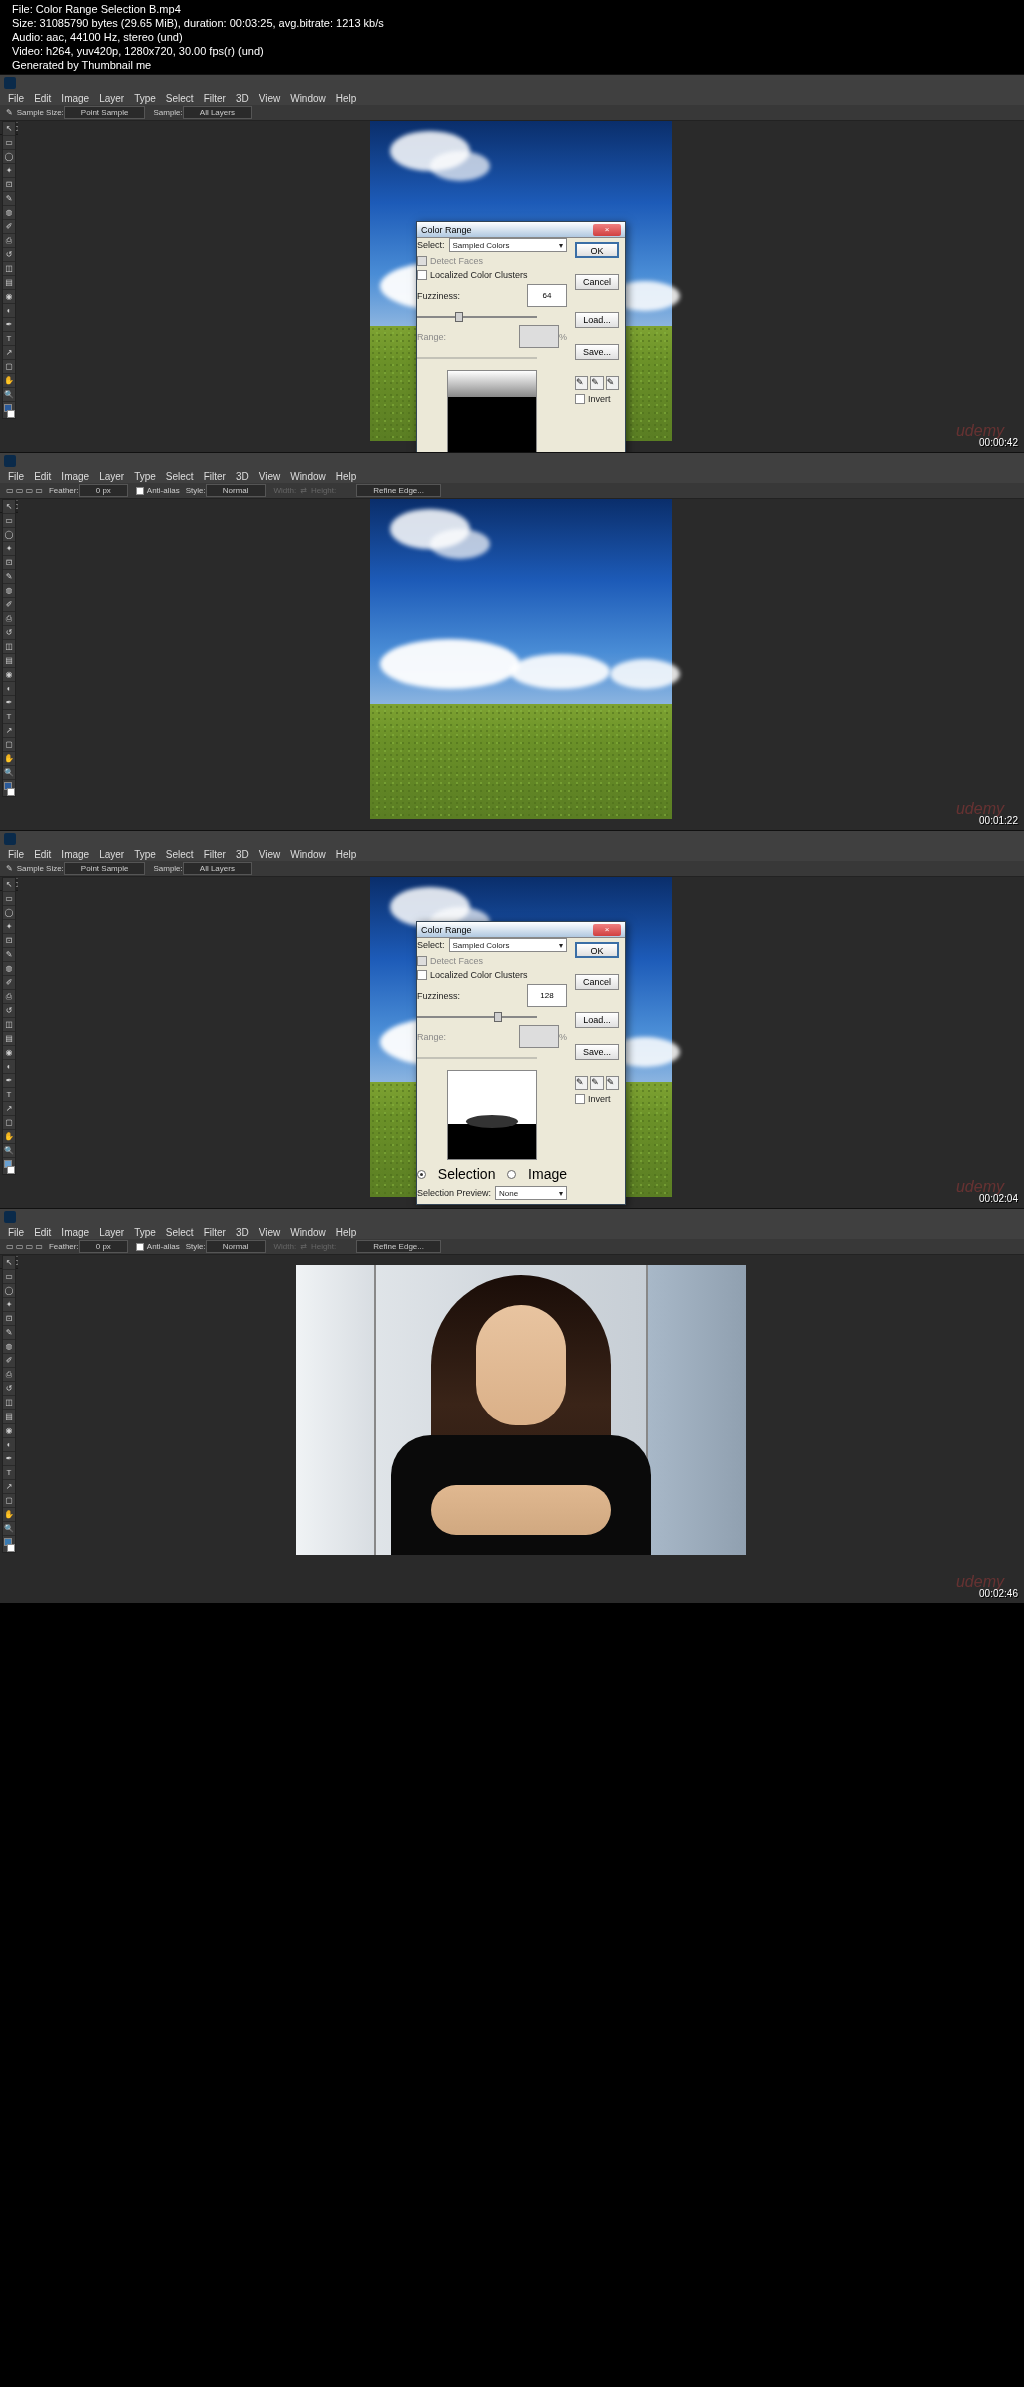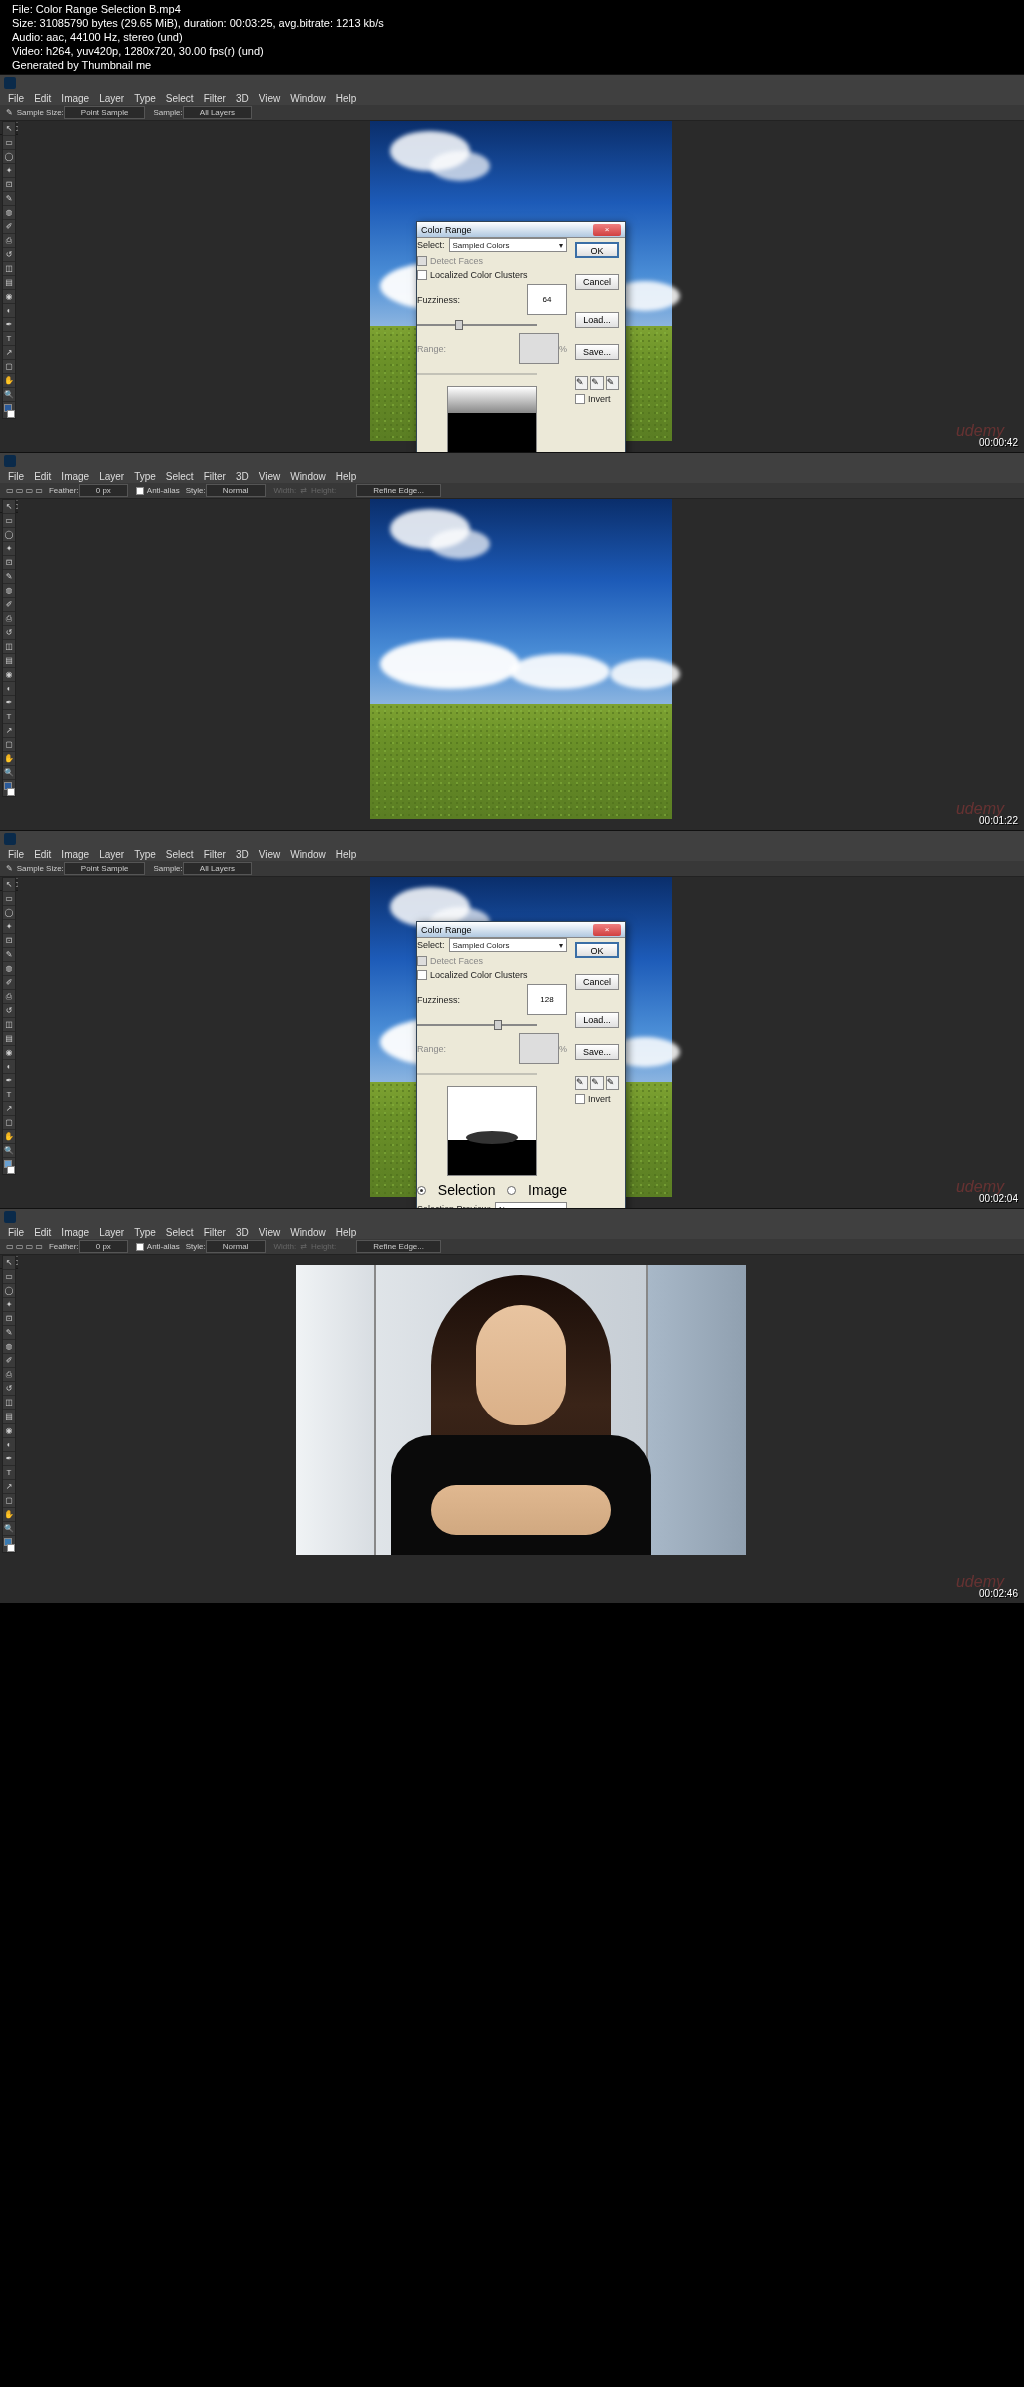--- a/index.html
+++ b/index.html
@@ -39,21 +39,21 @@
 .window-frame-left { position: absolute; left: 0; top: 0; width: 80px; height: 100%; background: linear-gradient(to right, #f0f3f5 0%, #d8dde2 100%); border-right: 2px solid #888; }
 .window-frame-right { position: absolute; right: 0; top: 0; width: 100px; height: 100%; background: linear-gradient(to right, #a8b8c8 0%, #90a0b0 100%); border-left: 2px solid #888; }
 .dialog { position: absolute; background: #ece9d8; border: 1px solid #345; box-shadow: 2px 2px 8px rgba(0,0,0,0.5); font-size: 9px; }
 .dialog-title { background: linear-gradient(to bottom, #fff 0%, #d8e4f0 50%, #b0c8e0 100%); height: 16px; display: flex; align-items: center; justify-content: space-between; padding: 0 4px; font-size: 9px; border-bottom: 1px solid #888; }
 .dialog-close { width: 28px; height: 12px; background: linear-gradient(to bottom, #f08080 0%, #d04040 100%); border-radius: 2px; color: #fff; text-align: center; font-size: 8px; line-height: 12px; }
 .dialog-body { }
 .dialog-row { display: flex; align-items: center; margin-bottom: 4px; font-size: 9px; color: #222; }
 .dialog-row label { margin-right: 4px; }
 .dialog-select { flex: 1; background: #fff; border: 1px solid #888; height: 14px; padding: 0 3px; font-size: 8px; display: flex; align-items: center; justify-content: space-between; }
 .dialog-check { width: 10px; height: 10px; border: 1px solid #888; margin-right: 3px; display: inline-block; background: #fff; }
-.dialog-input { width: 40px; height: 31px; border: 1px solid #888; background: #fff; text-align: center; font-size: 8px; }
+.dialog-input { width: 40px; height: 23px; border: 1px solid #888; background: #fff; text-align: center; font-size: 8px; }
 .slider { width: 120px; height: 12px; position: relative; margin: 2px 0; }
 .slider-track { height: 2px; background: #888; position: absolute; top: 5px; left: 0; right: 0; }
 .slider-thumb { width: 8px; height: 10px; background: #d0d0d0; border: 1px solid #666; position: absolute; top: 1px; }
 .preview-box { width: 90px; height: 90px; border: 1px solid #888; background: #000; margin: 6px auto; position: relative; }
 .preview-box.p1::before { content: ''; position: absolute; top: 0; left: 0; width: 100%; height: 30%; background: linear-gradient(to bottom, #fff 0%, #888 100%); }
 .preview-box.p2::before { content: ''; position: absolute; top: 0; left: 0; width: 100%; height: 60%; background: #fff; }
 .preview-box.p2::after { content: ''; position: absolute; top: 50%; left: 20%; width: 60%; height: 15%; background: #333; border-radius: 50%; }
 .radio-row { display: flex; align-items: center; justify-content: space-between; gap: 6px; margin: 4px 0; font-size: 14px; }
 .radio { width: 9px; height: 9px; border: 1px solid #666; border-radius: 50%; display: inline-block; background: #fff; position: relative; }
 .radio.checked::after { content: ''; position: absolute; inset: 2px; background: #333; border-radius: 50%; }

